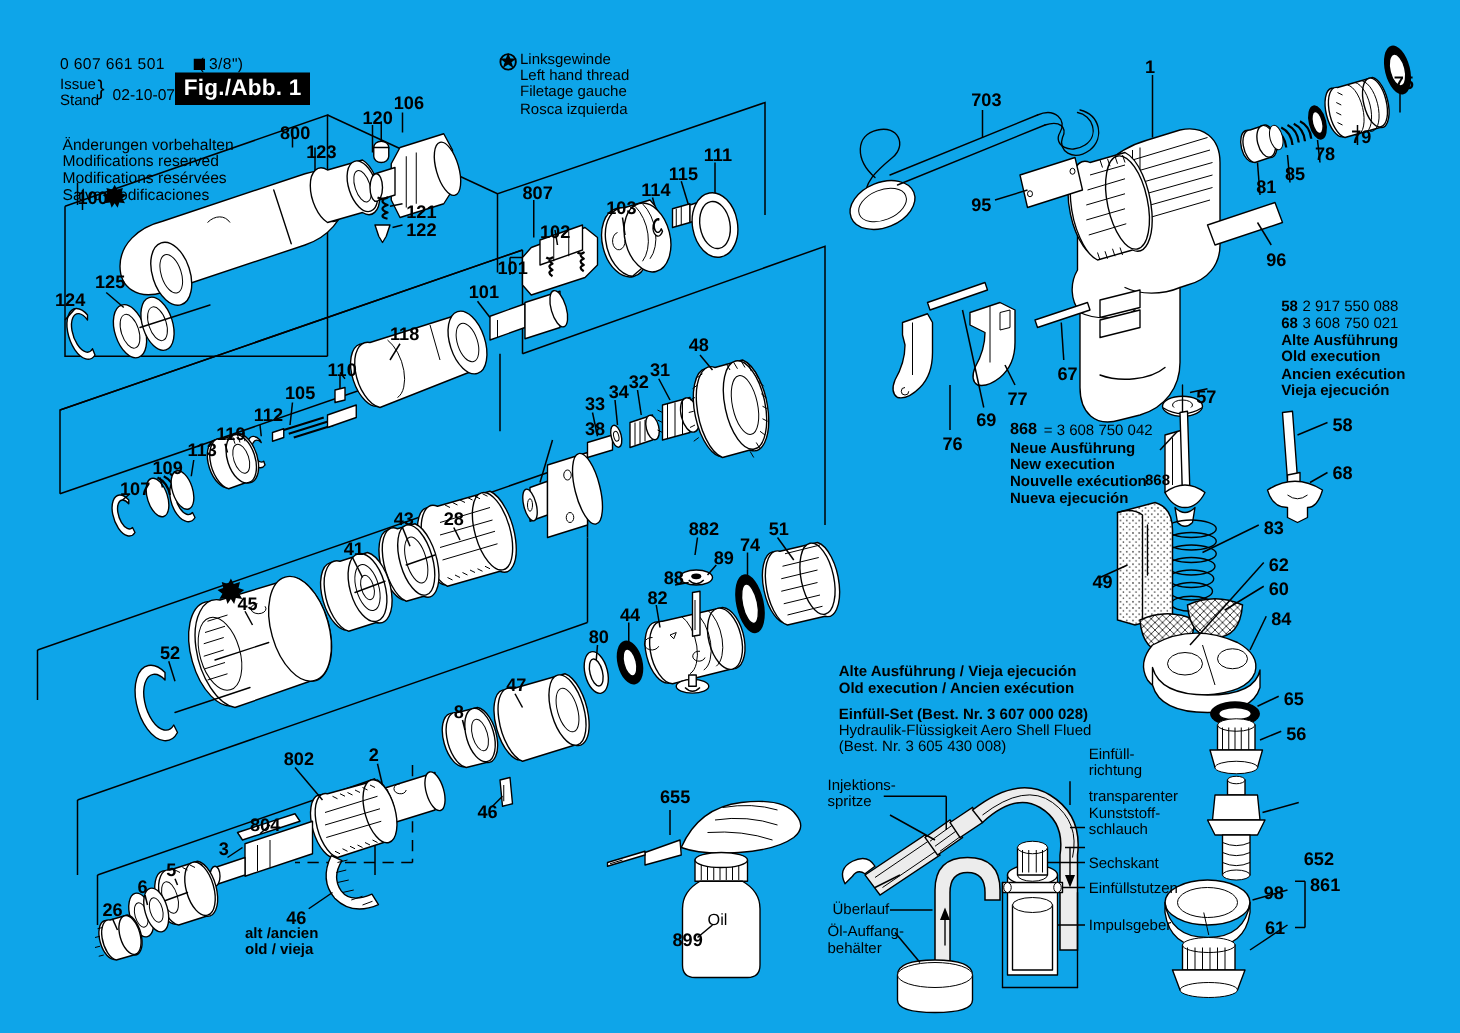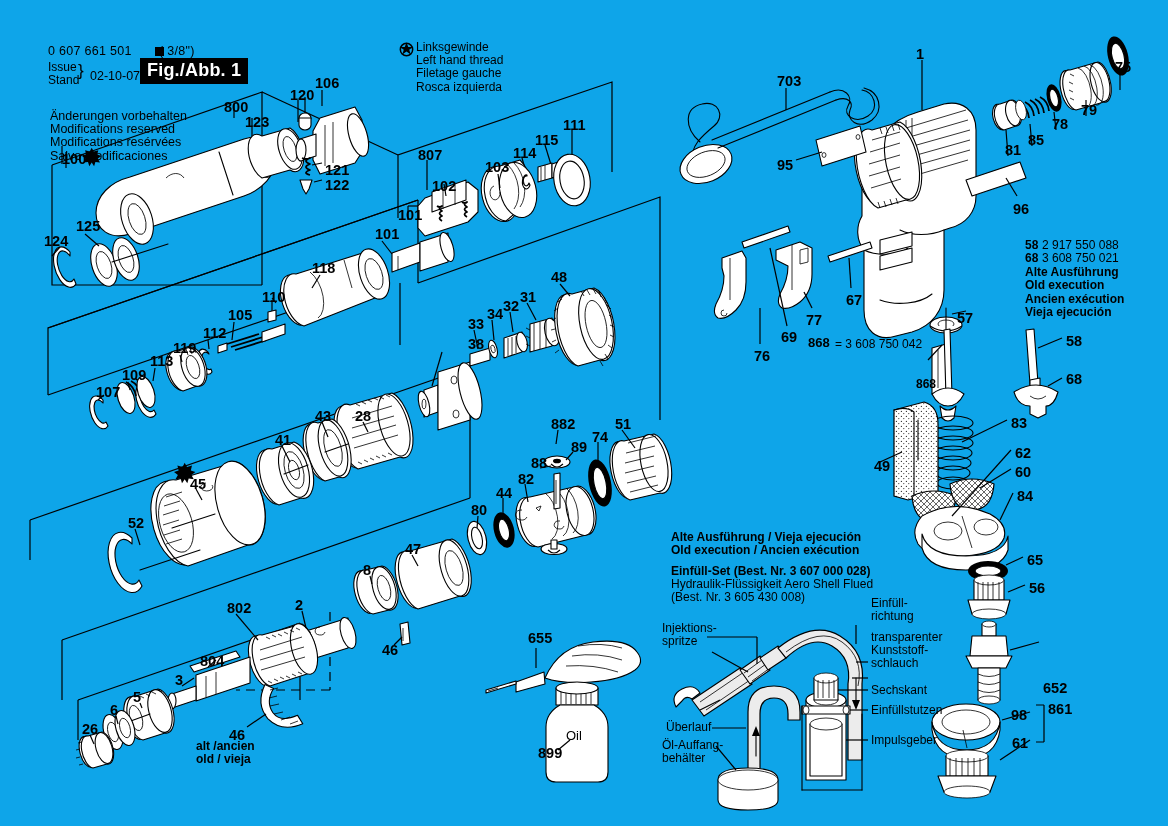--- a/index.html
+++ b/index.html
@@ -812,20 +812,24 @@
   <div class="note-n" style="left:1042px;top:239px;">2 917 550 088</div>
   <div class="note-b" style="left:1025px;top:252px;">68</div>
   <div class="note-n" style="left:1042px;top:252px;">3 608 750 021</div>
   <div class="note-b" style="left:1025px;top:266px;">Alte Ausführung
 Old execution
 Ancien exécution
 Vieja ejecución</div>
 
   <div class="note-b" style="left:808px;top:336px;font-size:13px;">868</div>
   <div class="note-n" style="left:835px;top:338px;">= 3 608 750 042</div>
+  <div class="note-b" style="left:808px;top:352px;">Neue Ausführung
+New execution
+Nouvelle exécution
+Nueva ejecución</div>
   <div class="note-b" style="left:916px;top:378px;">868</div>
 
   <div class="note-b" style="left:196px;top:740px;">alt /ancien
 old / vieja</div>
 
   <div class="note-b" style="left:671px;top:531px;">Alte Ausführung / Vieja ejecución
 Old execution / Ancien exécution</div>
   <div class="note-b" style="left:671px;top:565px;">Einfüll-Set (Best. Nr. 3 607 000 028)</div>
   <div class="note-n" style="left:671px;top:578px;">Hydraulik-Flüssigkeit Aero Shell Flued</div>
   <div class="note-n" style="left:671px;top:591px;">(Best. Nr. 3 605 430 008)</div>

